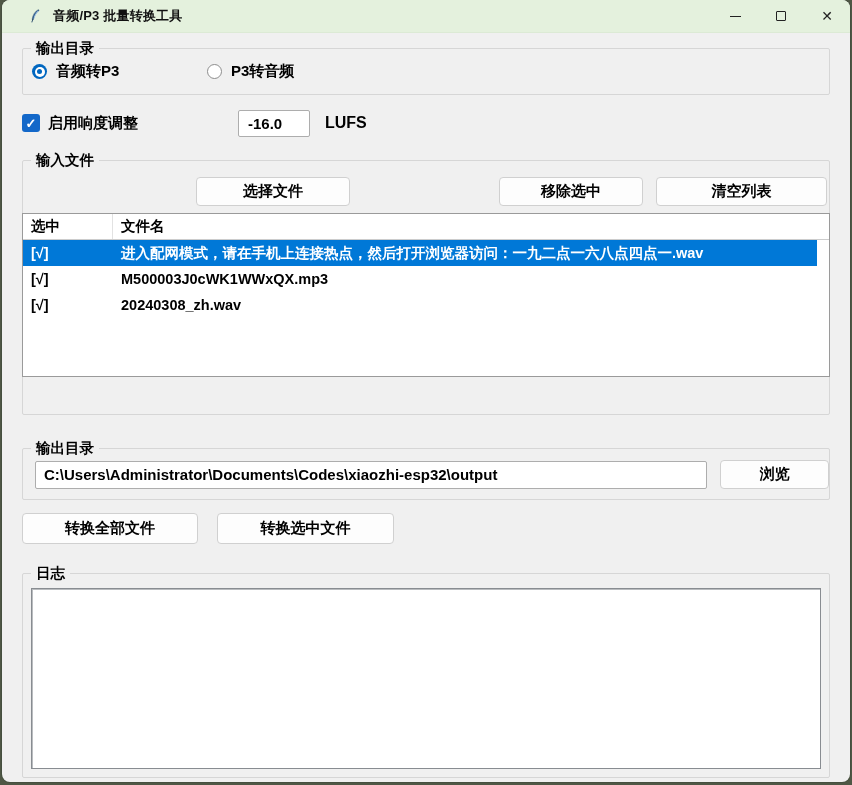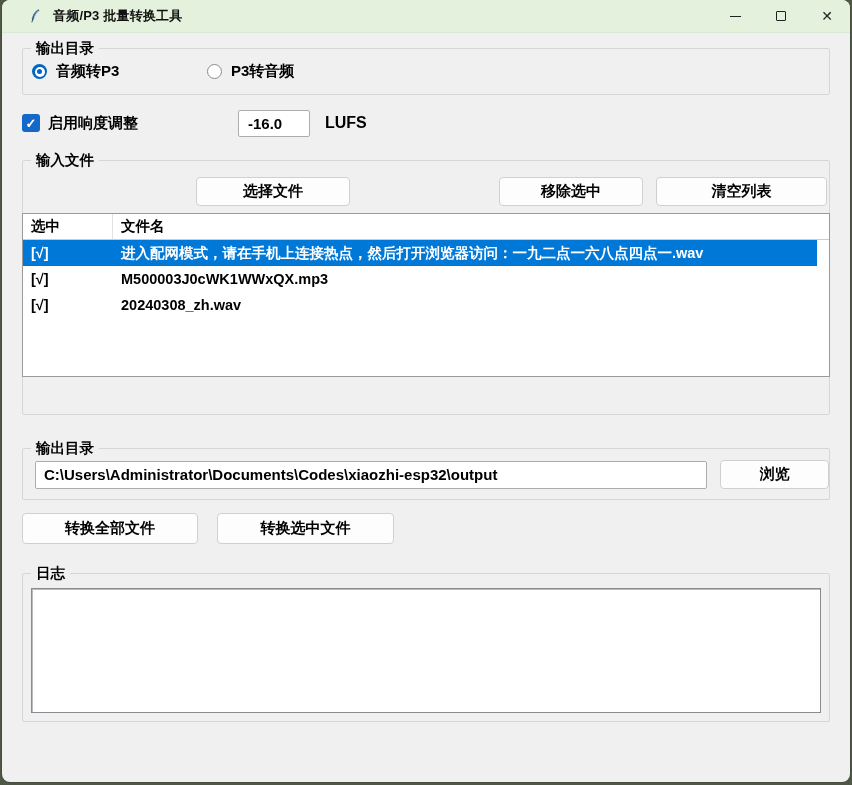--- a/index.html
+++ b/index.html
@@ -98,21 +98,21 @@
     padding:0 8px; outline:none;
   }
   #btn-browse { width:110px; margin-left:13px; }
 
   
   .convert-row { display:flex; margin:13px 20px 0; }
   #btn-convert-all { width:176px; height:31px; }
   #btn-convert-selected { width:177px; height:31px; margin-left:19px; }
 
   
-  #log-group { margin-top:29px; height:149px; padding:14px 8px 8px 8px; }
+  #log-group { margin-top:29px; height:205px; padding:14px 8px 8px 8px; }
   .log-area {
     width:100%; height:100%; background:#fff; border:1px solid #888c91;
     box-shadow:inset 1px 1px 0 #b9bcbf; resize:none; outline:none;
     font-family:"Liberation Sans", sans-serif; font-size:14px; color:#000;
   }
 </style>
 </head>
 <body>
 
 <div class="window">

